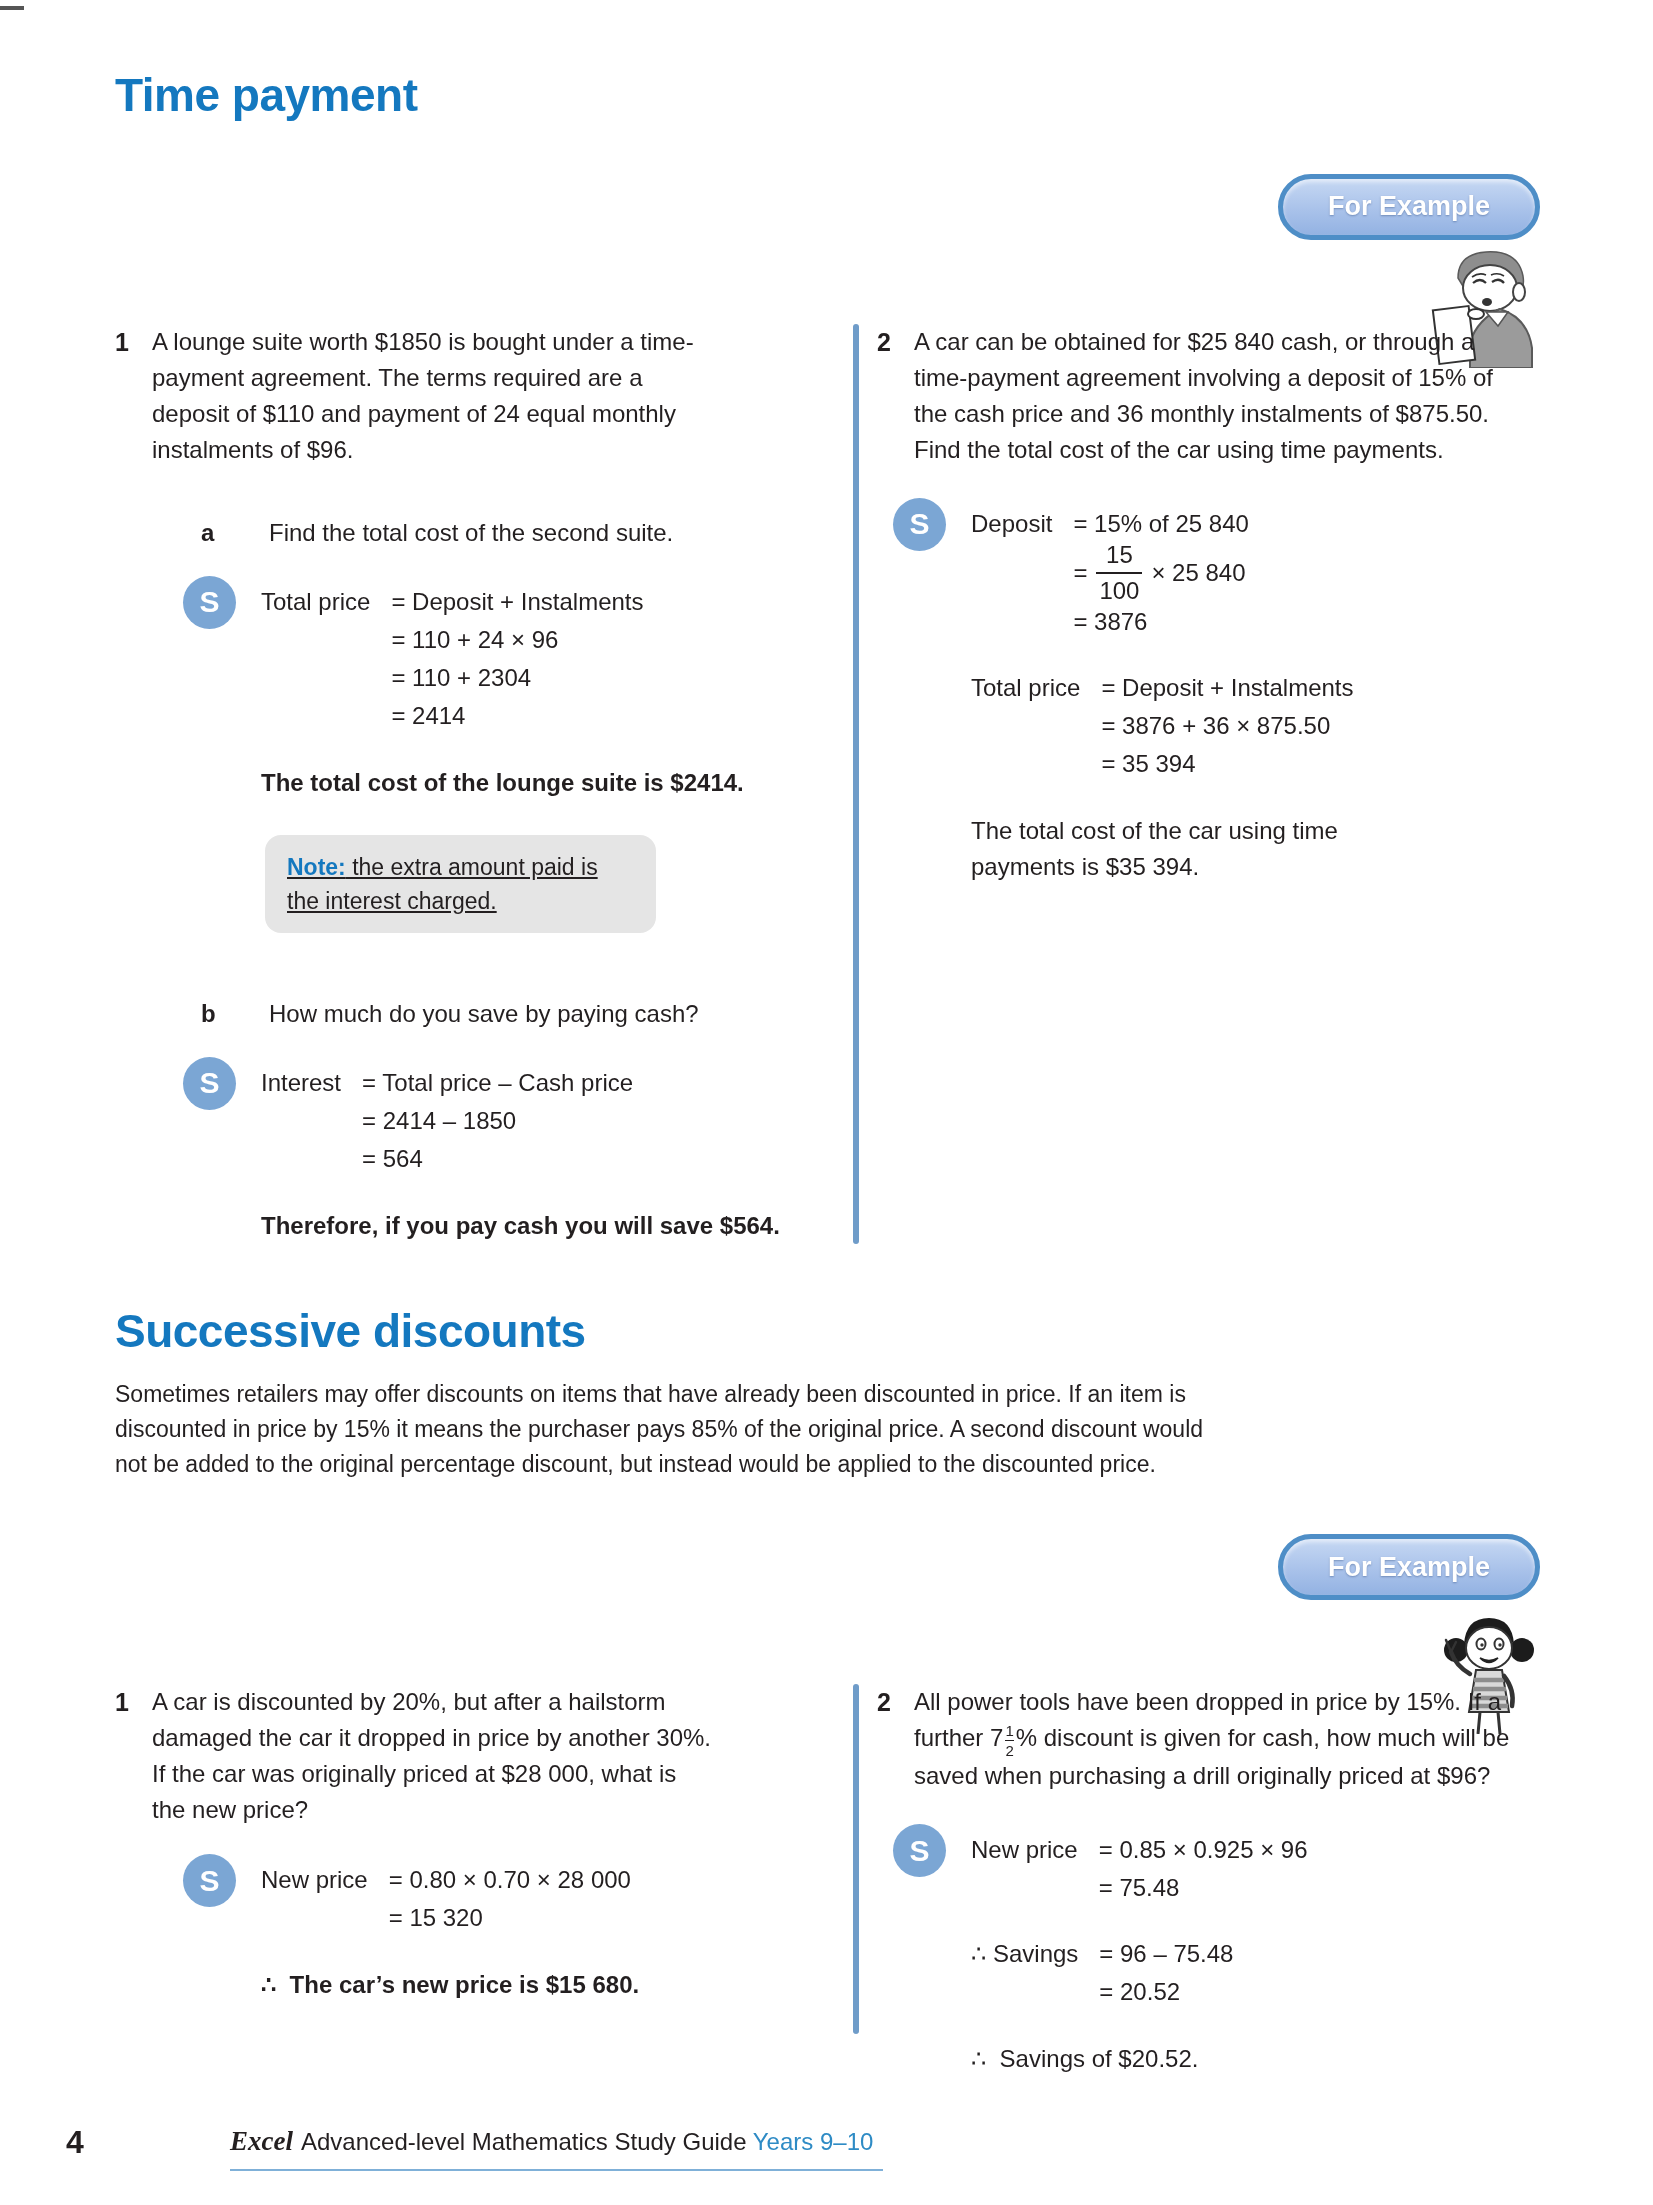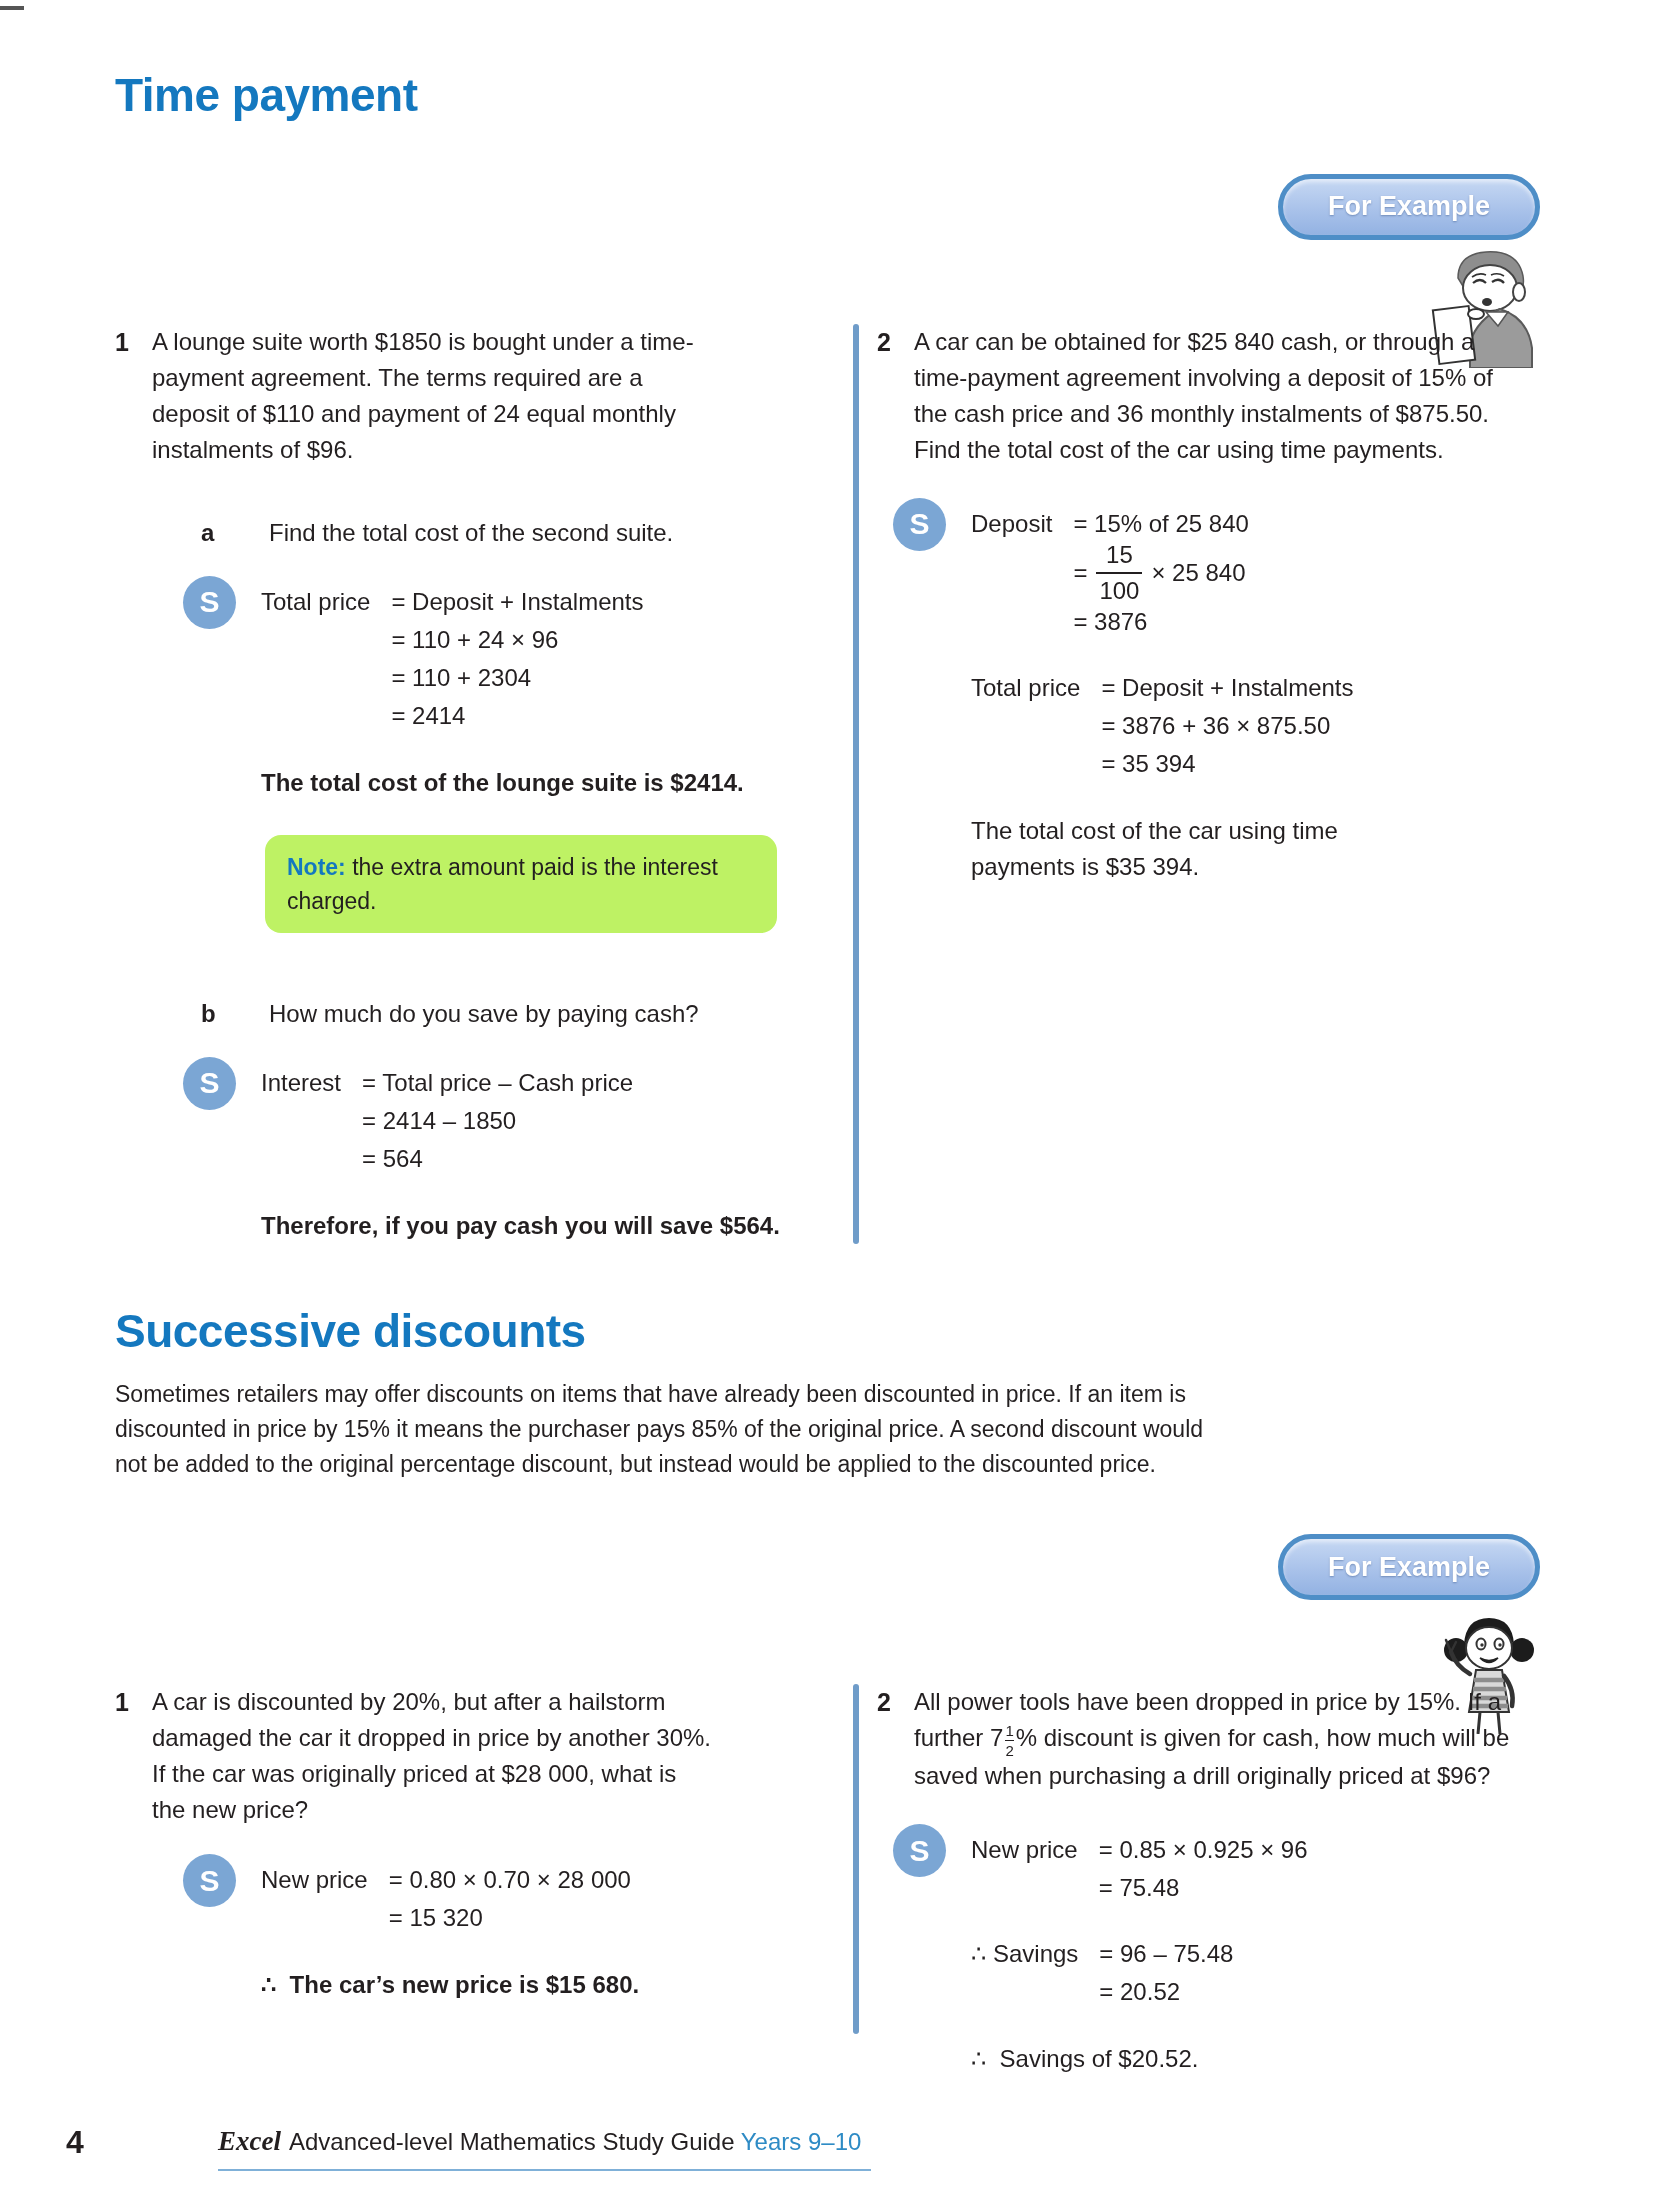--- a/index.html
+++ b/index.html
@@ -67,29 +67,29 @@
 
   .sfrac{display:inline-block;text-align:center;font-size:15px;line-height:1;vertical-align:-10px;margin:0 2px;}
   .sfrac .num{display:block;padding-bottom:2px;}
   .sfrac .den{display:block;border-top:1.5px solid #231f20;padding-top:2px;}
 
   .result{font-size:24px;line-height:36px;margin-top:30px;}
   .col-l .result{margin-left:146px;font-weight:bold;}
   .col-r .result{margin-left:94px;max-width:470px;}
 
   .note{
-    margin:34px 0 0 150px;width:512px;box-sizing:border-box;
-    background:#bef264;border-radius:16px;padding:15px 22px;
-    font-size:23px;line-height:34px;
+    margin:34px 0 0 150px;width:391px;box-sizing:border-box;
+    background:#e5e5e5;border-radius:16px;padding:15px 22px;
+    font-size:23px;line-height:34px;text-decoration:underline;
   }
   .note-label{color:#1478bf;font-weight:bold;}
 
   .footer-num{position:absolute;left:66px;top:2124px;font-size:32px;font-weight:bold;}
   .footer-brand{
-    position:absolute;left:218px;top:2126px;
+    position:absolute;left:230px;top:2126px;
     font-size:24px;border-bottom:2px solid #7fb0d8;padding:0 10px 12px 0;
     white-space:nowrap;
   }
   .brand-excel{font-family:"Liberation Serif", serif;font-style:italic;font-weight:bold;font-size:27px;margin-right:8px;}
   .brand-years{color:#2e8bc5;}
 </style>
 </head>
 <body>
 
 <div class="page">

